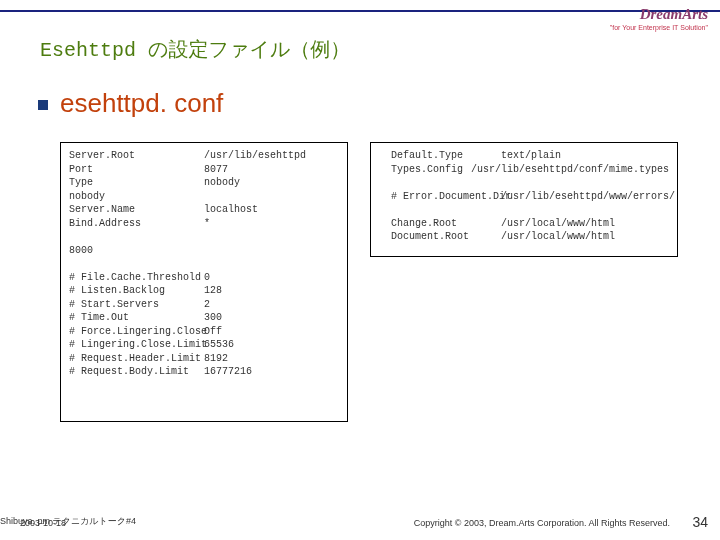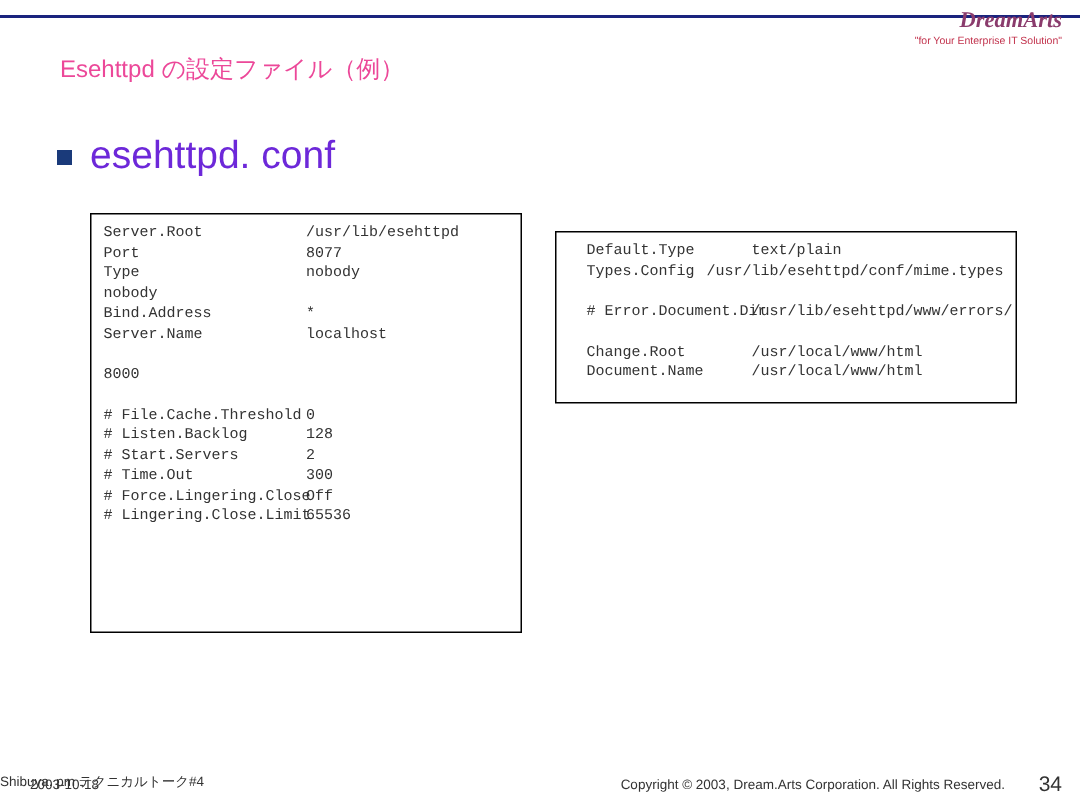--- a/index.html
+++ b/index.html
@@ -1,26 +1,26 @@
 <!DOCTYPE html>
 <html><head>
 <meta charset="utf-8">
 <style>
   * { margin: 0; padding: 0; box-sizing: border-box; }
   html, body { width: 720px; height: 540px; background: #fff; font-family: "Arial", "Helvetica", sans-serif; color: #333; }
   .slide { width: 720px; height: 540px; position: relative; }
   .topbar { position: absolute; top: 10px; left: 0; right: 0; height: 6px; border-top: 2px solid #1a237e; }
   .logo { position: absolute; top: 6px; right: 12px; font-family: "Georgia", serif; font-style: italic; font-weight: bold; font-size: 15px; color: #8a3b6c; }
   .tagline { position: absolute; top: 24px; right: 12px; font-size: 7px; color: #c2334d; }
-  .slide-title { position: absolute; top: 36px; left: 40px; font-size: 16px; color: #ec4899; font-family: Liberation Sans, sans-serif; }
+  .slide-title { position: absolute; top: 36px; left: 40px; font-size: 20px; color: #4d7c0f; font-family: Liberation Mono, monospace; }
   .bullet { position: absolute; top: 100px; left: 38px; width: 10px; height: 10px; background: #1a3a7a; }
-  .subtitle { position: absolute; top: 88px; left: 60px; font-size: 26px; color: #6d28d9; }
+  .subtitle { position: absolute; top: 88px; left: 60px; font-size: 26px; color: #c2410c; }
   .box { position: absolute; border: 1px solid #000; font-family: "Courier New", monospace; font-size: 10px; line-height: 1.35; padding: 6px 8px; background: #fff; }
   .box-left { top: 142px; left: 60px; width: 288px; height: 280px; }
-  .box-right { top: 154px; left: 370px; width: 308px; height: 115px; padding-left: 20px; }
+  .box-right { top: 142px; left: 370px; width: 308px; height: 115px; padding-left: 20px; }
   .row { display: flex; white-space: pre; }
   .k { width: 135px; display: inline-block; }
   .kr { width: 110px; display: inline-block; }
   .footer-date { position: absolute; bottom: 12px; left: 20px; font-size: 9px; color: #333; }
   .footer-center { position: absolute; bottom: 12px; left: 0; right: 0; font-size: 9px; color: #333; }
   .footer-right { position: absolute; bottom: 12px; right: 50px; font-size: 9px; color: #333; }
   .pagenum { position: absolute; bottom: 10px; right: 12px; font-size: 14px; color: #333; text-align: center; }
 </style>
 </head>
 <body>
@@ -31,40 +31,42 @@
   <div class="tagline">"for Your Enterprise IT Solution"</div>
   <div class="slide-title">Esehttpd の設定ファイル（例）</div>
   <div class="bullet"></div>
   <div class="subtitle">esehttpd. conf</div>
 
   <div class="box box-left">
     <div class="row"><span class="k">Server.Root</span><span>/usr/lib/esehttpd</span></div>
     <div class="row"><span class="k">Port</span><span>8077</span></div>
     <div class="row"><span class="k">Type</span><span>nobody</span></div>
     <div class="row"><span>nobody</span></div>
+    <div class="row"><span class="k">Server.Name</span><span>localhost</span></div>
     <div class="row"><span class="k">Bind.Address</span><span>*</span></div>
-    <div class="row"><span class="k">Server.Name</span><span>localhost</span></div>
     <div class="row">&nbsp;</div>
     <div class="row"><span>8000</span></div>
     <div class="row">&nbsp;</div>
     <div class="row"><span class="k"># File.Cache.Threshold</span><span>0</span></div>
     <div class="row"><span class="k"># Listen.Backlog</span><span>128</span></div>
     <div class="row"><span class="k"># Start.Servers</span><span>2</span></div>
     <div class="row"><span class="k"># Time.Out</span><span>300</span></div>
     <div class="row"><span class="k"># Force.Lingering.Close</span><span>Off</span></div>
     <div class="row"><span class="k"># Lingering.Close.Limit</span><span>65536</span></div>
+    <div class="row"><span class="k"># Request.Header.Limit</span><span>8192</span></div>
+    <div class="row"><span class="k"># Request.Body.Limit</span><span>16777216</span></div>
   </div>
 
   <div class="box box-right">
     <div class="row"><span class="kr">Default.Type</span><span>text/plain</span></div>
     <div class="row"><span class="kr">Types.Config</span><span>/usr/lib/esehttpd/conf/mime.types</span></div>
     <div class="row">&nbsp;</div>
     <div class="row"><span class="kr"># Error.Document.Dir</span><span>/usr/lib/esehttpd/www/errors/</span></div>
     <div class="row">&nbsp;</div>
     <div class="row"><span class="kr">Change.Root</span><span>/usr/local/www/html</span></div>
-    <div class="row"><span class="kr">Document.Name</span><span>/usr/local/www/html</span></div>
+    <div class="row"><span class="kr">Document.Root</span><span>/usr/local/www/html</span></div>
   </div>
 
   <div class="footer-date">2003-10-18</div>
   <div class="footer-center">Shibuya. pm テクニカルトーク#4</div>
   <div class="footer-right">Copyright © 2003, Dream.Arts Corporation. All Rights Reserved.</div>
   <div class="pagenum">34</div>
 </div>
 
 </body></html>

